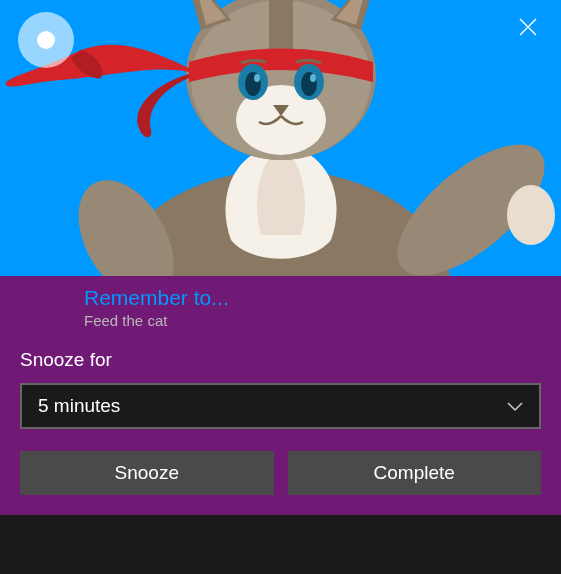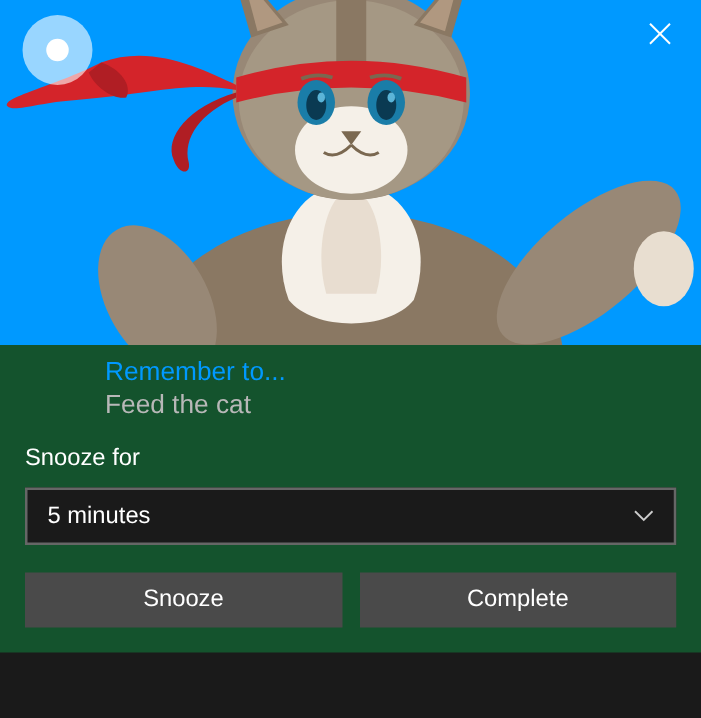--- a/index.html
+++ b/index.html
@@ -56,36 +56,36 @@
     }
     .cat-svg {
       position: absolute;
       top: 0;
       left: 50%;
       transform: translateX(-50%);
       width: 560px;
       height: 280px;
     }
     .content-section {
-      background: #14532d;
+      background: #701a75;
       padding: 10px 20px 20px 20px;
     }
     .reminder-block {
       padding-left: 64px;
       margin-bottom: 20px;
     }
     .reminder-heading {
       color: #0099ff;
       font-size: 21px;
       font-weight: 400;
       margin-bottom: 2px;
     }
     .reminder-title {
       color: #b8b8b8;
-      font-size: 21px;
+      font-size: 15px;
       font-weight: 400;
       margin-bottom: 6px;
     }
     .reminder-time {
       color: #999999;
       font-size: 17px;
       font-weight: 400;
     }
     .snooze-label {
       color: #ffffff;

